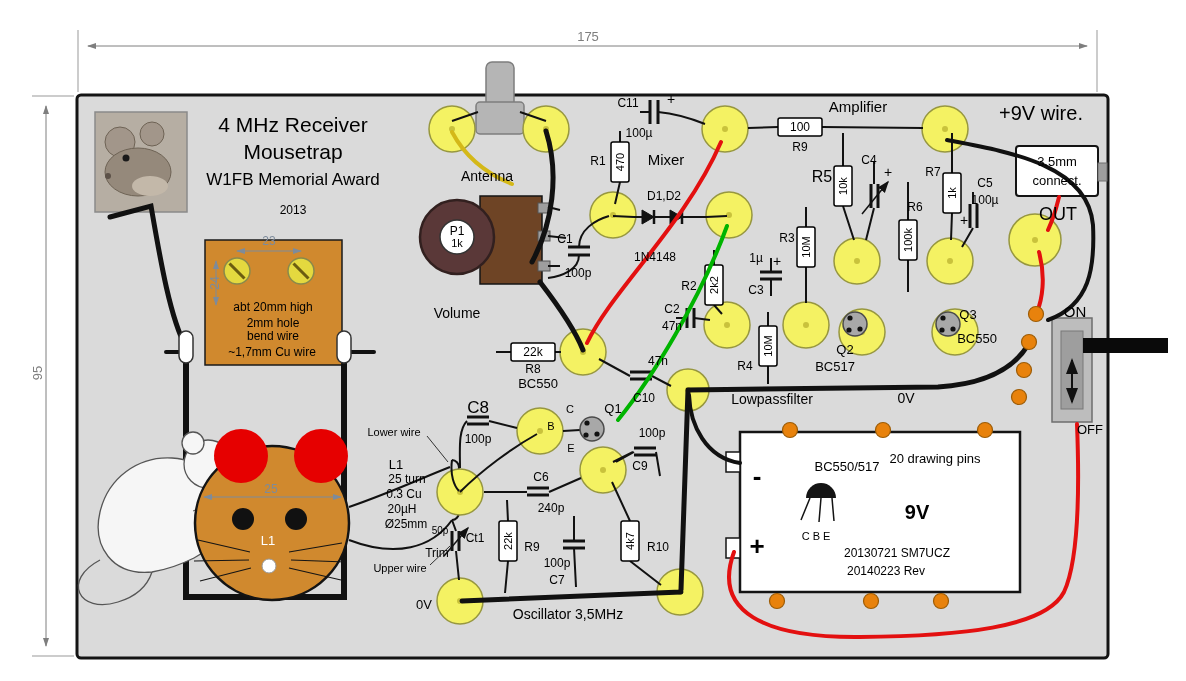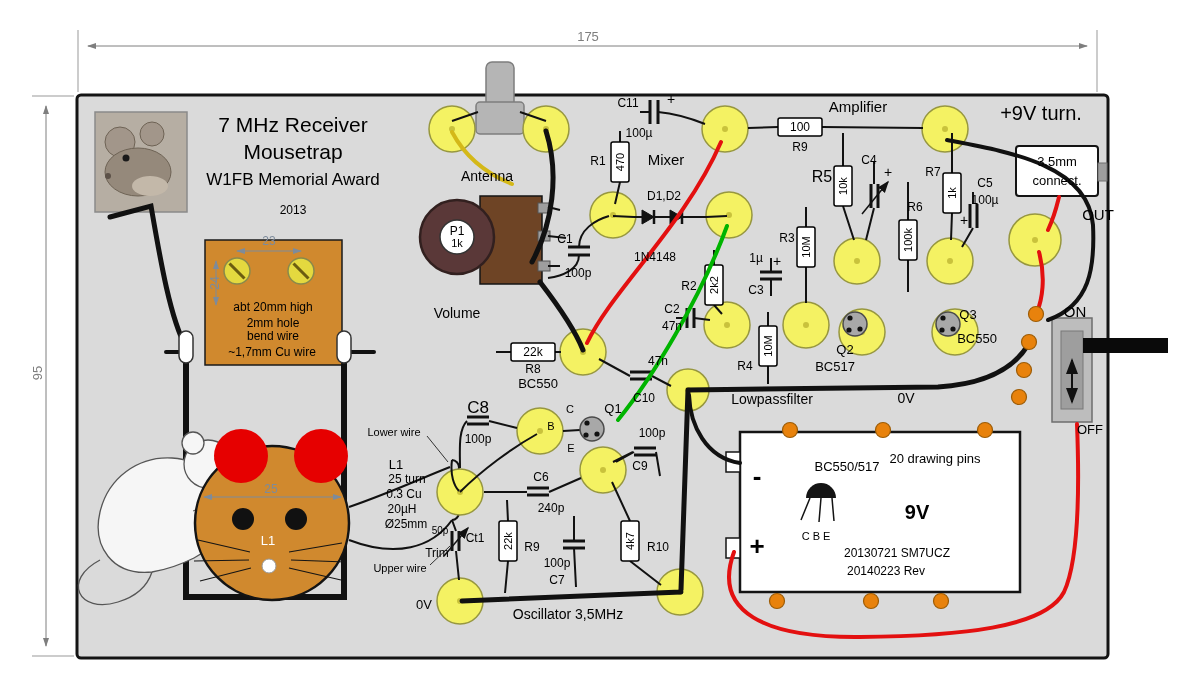--- a/index.html
+++ b/index.html
@@ -272,21 +272,21 @@
         <circle cx="985" cy="430" r="7.5" fill="#e8820c" stroke="#9d5c06" stroke-width="1.2"></circle>
         <circle cx="777" cy="601" r="7.5" fill="#e8820c" stroke="#9d5c06" stroke-width="1.2"></circle>
         <circle cx="871" cy="601" r="7.5" fill="#e8820c" stroke="#9d5c06" stroke-width="1.2"></circle>
         <circle cx="941" cy="601" r="7.5" fill="#e8820c" stroke="#9d5c06" stroke-width="1.2"></circle>
       </g>
 </svg>
 
 <span class="lb dim" style="left:588px;top:36px;font-size:13px">175</span>
 <span class="lb dim rot" style="left:37px;top:373px;font-size:13px">95</span>
 
-<span class="lb" style="left:293px;top:124px;font-size:21px">7 MHz Receiver</span>
+<span class="lb" style="left:293px;top:124px;font-size:21px">4 MHz Receiver</span>
 <span class="lb" style="left:293px;top:151px;font-size:21px">Mousetrap</span>
 <span class="lb" style="left:293px;top:179px;font-size:17px">W1FB Memorial Award</span>
 <span class="lb" style="left:293px;top:210px;font-size:12px">2013</span>
 
 <span class="lb bdim" style="left:269px;top:241px;font-size:12px">23</span>
 <span class="lb bdim rot" style="left:215px;top:283px;font-size:12px">24</span>
 <span class="lb" style="left:273px;top:307px;font-size:12px">abt 20mm high</span>
 <span class="lb" style="left:273px;top:323px;font-size:12px">2mm hole</span>
 <span class="lb" style="left:273px;top:336px;font-size:12px">bend wire</span>
 <span class="lb" style="left:272px;top:352px;font-size:12px">~1,7mm Cu wire</span>
@@ -371,24 +371,24 @@
 <span class="lb" style="left:478px;top:439px;font-size:12px">100p</span>
 <span class="lb" style="left:541px;top:477px;font-size:12px">C6</span>
 <span class="lb" style="left:551px;top:508px;font-size:12px">240p</span>
 <span class="lb rot" style="left:508px;top:541px;font-size:11px">22k</span>
 <span class="lb" style="left:532px;top:547px;font-size:12px">R9</span>
 <span class="lb" style="left:557px;top:563px;font-size:12px">100p</span>
 <span class="lb" style="left:557px;top:580px;font-size:12px">C7</span>
 <span class="lb rot" style="left:630px;top:541px;font-size:11px">4k7</span>
 <span class="lb" style="left:658px;top:547px;font-size:12px">R10</span>
 
-<span class="lb" style="left:1041px;top:113px;font-size:20px">+9V turn.</span>
+<span class="lb" style="left:1041px;top:113px;font-size:20px">+9V wire.</span>
 <span class="lb" style="left:1057px;top:161px;font-size:13px">3.5mm</span>
 <span class="lb" style="left:1057px;top:180px;font-size:13px">connect.</span>
-<span class="lb" style="left:1098px;top:214px;font-size:15px">OUT</span>
+<span class="lb" style="left:1058px;top:214px;font-size:18px">OUT</span>
 <span class="lb" style="left:1075px;top:311px;font-size:15px">ON</span>
 <span class="lb" style="left:1090px;top:429px;font-size:13px">OFF</span>
 
 <span class="lb b" style="left:757px;top:476px;font-size:26px">-</span>
 <span class="lb b" style="left:757px;top:546px;font-size:26px">+</span>
 <span class="lb" style="left:847px;top:466px;font-size:13px">BC550/517</span>
 <span class="lb" style="left:935px;top:458px;font-size:13px">20 drawing pins</span>
 <span class="lb b" style="left:917px;top:512px;font-size:20px">9V</span>
 <span class="lb" style="left:816px;top:536px;font-size:11px">C B E</span>
 <span class="lb" style="left:897px;top:553px;font-size:12px">20130721 SM7UCZ</span>

